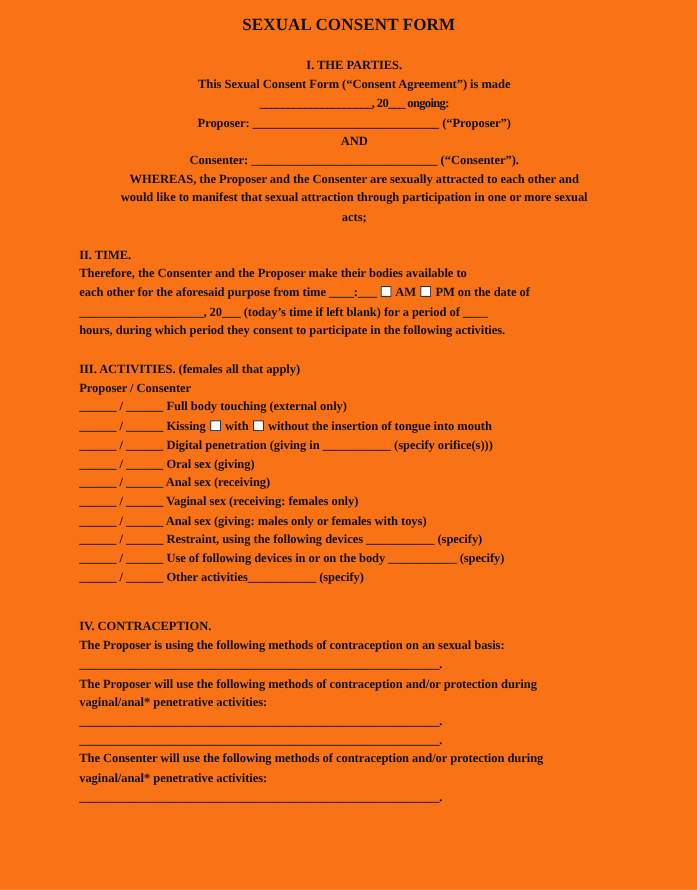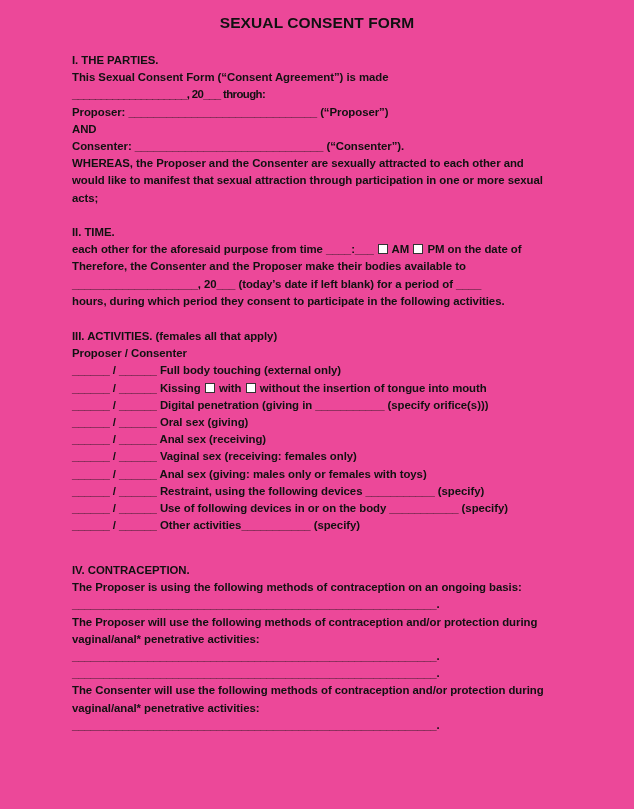--- a/index.html
+++ b/index.html
@@ -1,20 +1,20 @@
 <!DOCTYPE html>
 <html><head>
 <meta charset="utf-8">
 <style>
   html, body { margin: 0; padding: 0; background: #ffffff; }
   body { width: 634px; height: 809px; overflow: hidden; position: relative; }
   .page {
     position: absolute; left: 0; top: 0; width: 634px; height: 809px;
-    background: #ec4899; color: #111111;
-    font-family: Liberation Sans, sans-serif;
+    background: #f97316; color: #111111;
+    font-family: Liberation Serif, serif;
     font-weight: bold; font-size: 11.4px; letter-spacing: -0.05px;
   }
   .title {
     position: absolute; left: 0; width: 634px; top: 14px; text-align: center;
     font-size: 15.5px; font-weight: bold; letter-spacing: 0.1px;
   }
   .block { position: absolute; left: 72px; width: 500px; }
   .line { height: 17.2px; line-height: 17.2px; white-space: nowrap; }
   .box {
     display: inline-block; width: 8px; height: 8px; border: 1px solid #333;
@@ -22,39 +22,39 @@
   }
   .blank { letter-spacing: -0.6px; }
 </style>
 </head>
 <body>
 
 <div class="page">
 
   <div class="title">SEXUAL CONSENT FORM</div>
 
-  <div class="block" style="top:52px;">
+  <div class="block" style="top:52px;text-align:center;">
     <div class="line">I. THE PARTIES.</div>
     <div class="line">This Sexual Consent Form (“Consent Agreement”) is made</div>
-    <div class="line blank">____________________, 20___ through:</div>
+    <div class="line blank">____________________, 20___ ongoing:</div>
     <div class="line">Proposer: ______________________________ (“Proposer”)</div>
     <div class="line">AND</div>
     <div class="line">Consenter: ______________________________ (“Consenter”).</div>
     <div class="line">WHEREAS, the Proposer and the Consenter are sexually attracted to each other and</div>
     <div class="line">would like to manifest that sexual attraction through participation in one or more sexual</div>
     <div class="line">acts;</div>
   </div>
 
   <div class="block" style="top:224px;">
     <div class="line">II. TIME.</div>
+    <div class="line">Therefore, the Consenter and the Proposer make their bodies available to</div>
     <div class="line">
       <span>each other for the aforesaid purpose from time ____:___ </span><span class="box"></span><span> AM </span><span class="box"></span><span> PM on the date of</span>
     </div>
-    <div class="line">Therefore, the Consenter and the Proposer make their bodies available to</div>
-    <div class="line">____________________, 20___ (today’s date if left blank) for a period of ____</div>
+    <div class="line">____________________, 20___ (today’s time if left blank) for a period of ____</div>
     <div class="line">hours, during which period they consent to participate in the following activities.</div>
   </div>
 
   <div class="block" style="top:328px;">
     <div class="line">III. ACTIVITIES. (females all that apply)</div>
     <div class="line">Proposer / Consenter</div>
     <div id="activity-list">
         <div class="line"><span>______ / ______ </span><span>Full body touching (external only)</span></div>
         <div class="line"><span>______ / ______ </span><span>Kissing</span> <span class="box"></span><span> with </span><span class="box"></span><span> without the insertion of tongue into mouth</span></div>
         <div class="line"><span>______ / ______ </span><span>Digital penetration (giving in ___________ (specify orifice(s)))</span></div>
@@ -63,21 +63,21 @@
         <div class="line"><span>______ / ______ </span><span>Vaginal sex (receiving: females only)</span></div>
         <div class="line"><span>______ / ______ </span><span>Anal sex (giving: males only or females with toys)</span></div>
         <div class="line"><span>______ / ______ </span><span>Restraint, using the following devices ___________ (specify)</span></div>
         <div class="line"><span>______ / ______ </span><span>Use of following devices in or on the body ___________ (specify)</span></div>
         <div class="line"><span>______ / ______ </span><span>Other activities___________ (specify)</span></div>
       </div>
   </div>
 
   <div class="block" style="top:562px;">
     <div class="line">IV. CONTRACEPTION.</div>
-    <div class="line">The Proposer is using the following methods of contraception on an ongoing basis:</div>
+    <div class="line">The Proposer is using the following methods of contraception on an sexual basis:</div>
     <div class="line">__________________________________________________________.</div>
     <div class="line">The Proposer will use the following methods of contraception and/or protection during</div>
     <div class="line">vaginal/anal* penetrative activities:</div>
     <div class="line">__________________________________________________________.</div>
     <div class="line">__________________________________________________________.</div>
     <div class="line">The Consenter will use the following methods of contraception and/or protection during</div>
     <div class="line">vaginal/anal* penetrative activities:</div>
     <div class="line">__________________________________________________________.</div>
   </div>
 

